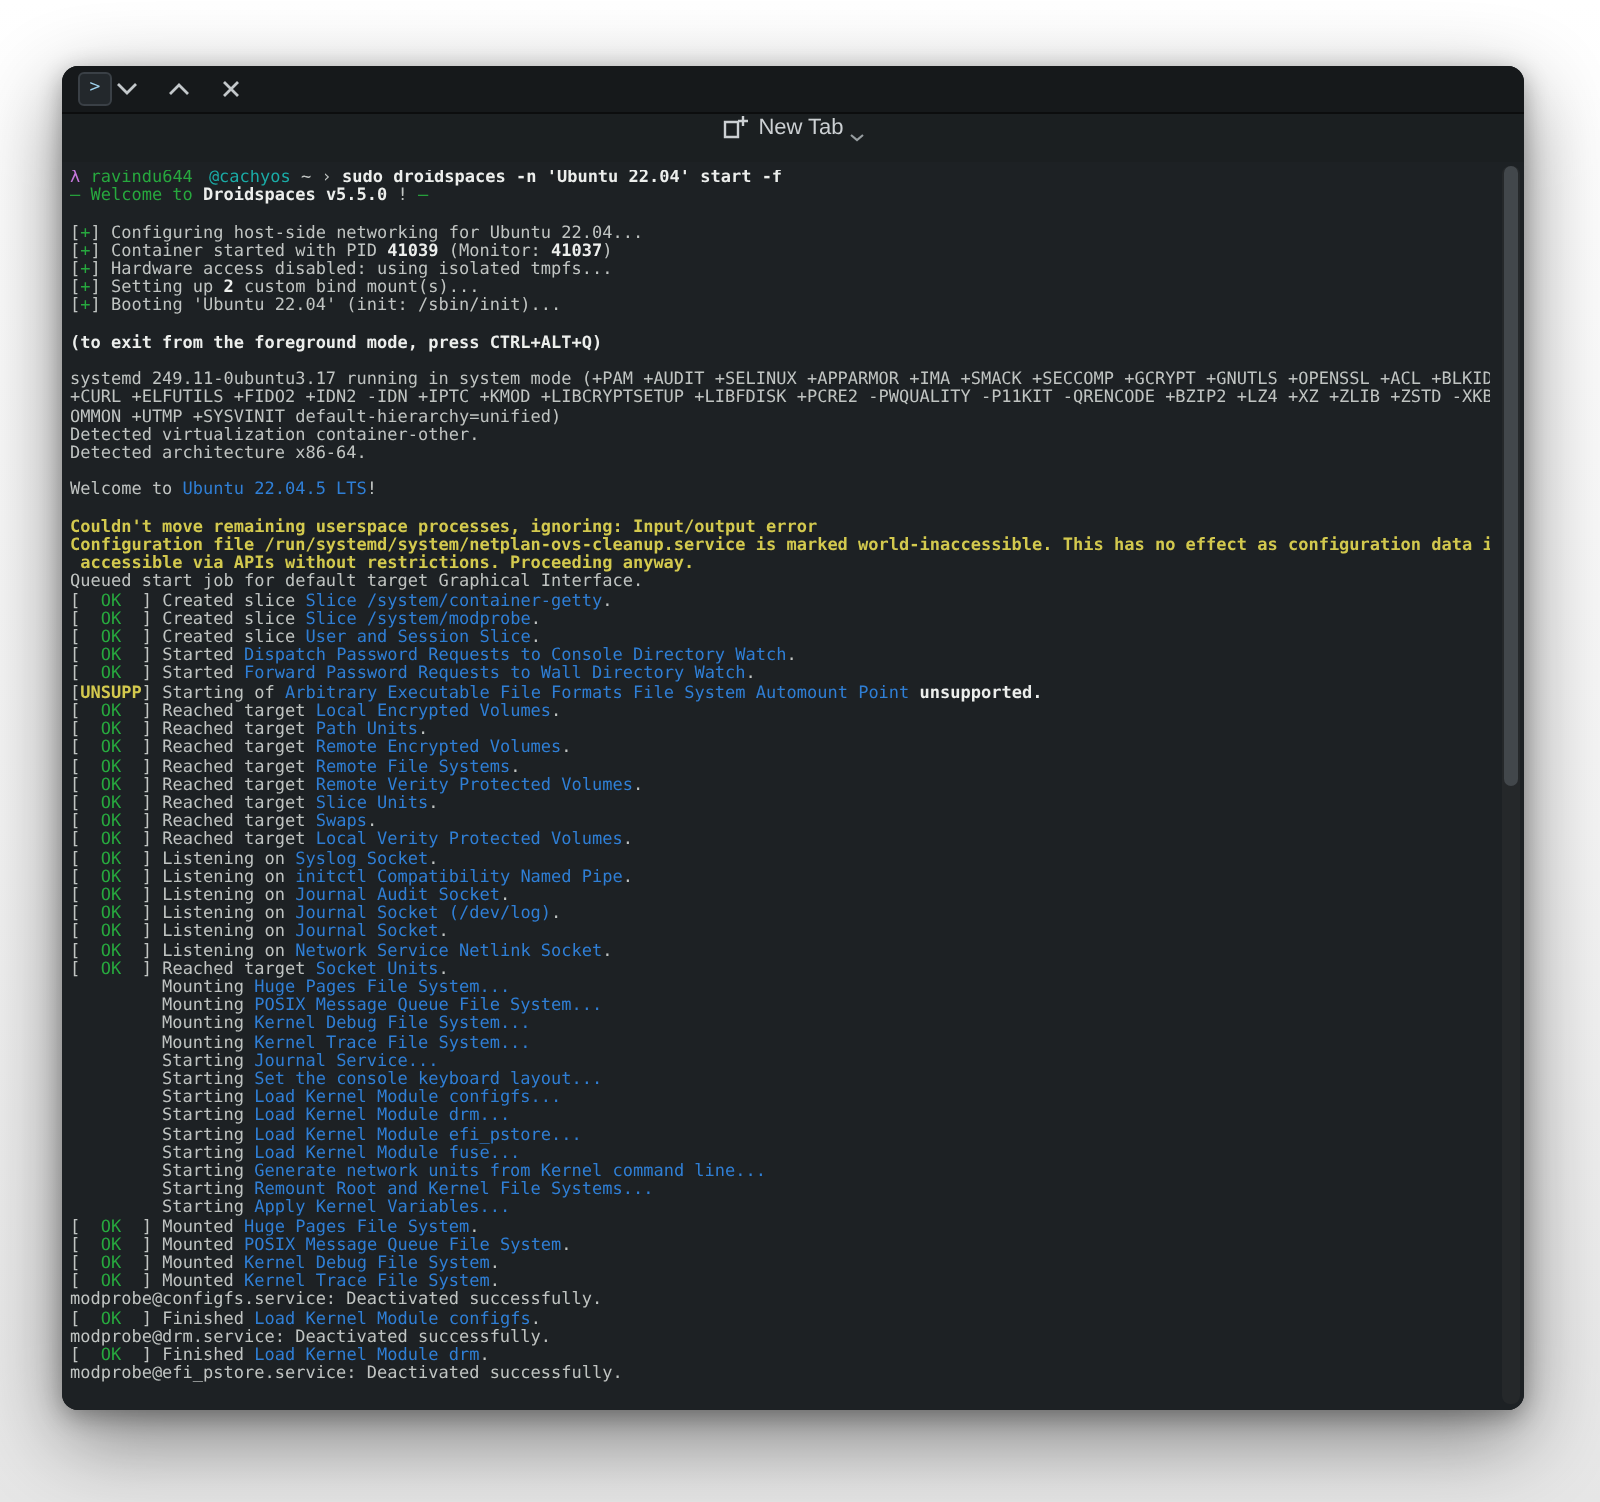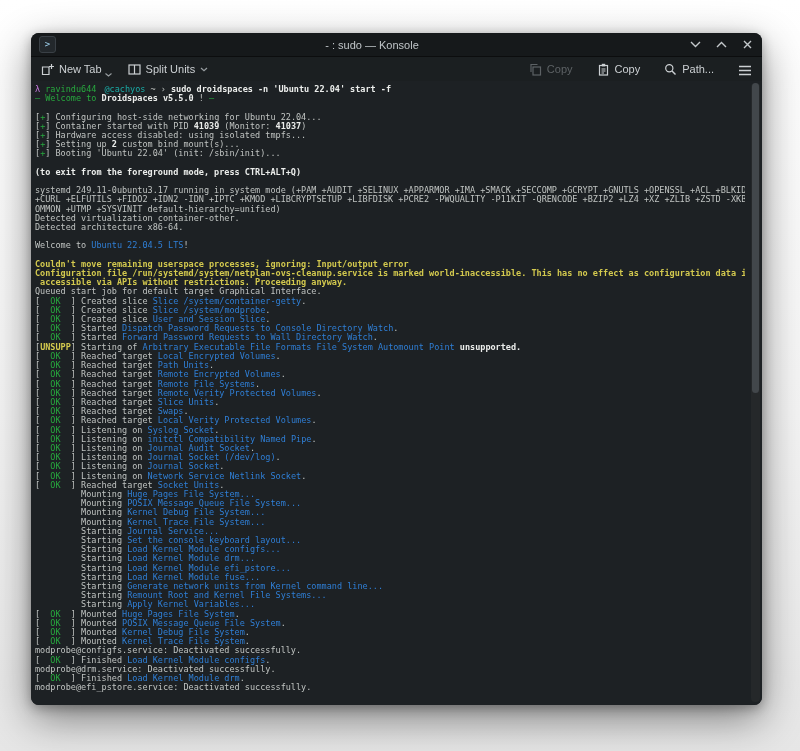--- a/index.html
+++ b/index.html
@@ -24,21 +24,21 @@
     font-size:9px;line-height:14px;text-align:center;flex:0 0 auto;
   }
   .title{
     flex:1;text-align:center;color:#c0c5c8;font-size:11px;
   }
   .win-controls{display:flex;gap:12px;align-items:center;flex:0 0 auto;}
   .wbtn{display:inline-flex;align-items:center;justify-content:center;width:14px;height:14px;cursor:pointer;}
   
   .toolbar{
     height:24px;background:var(--toolbar_bg);display:flex;align-items:center;
-    padding:0 10px;gap:16px;
+    padding:0 10px;gap:16px;flex-direction:column;
   }
   .tbtn{display:inline-flex;align-items:center;gap:5px;color:#ccd0d3;font-size:11px;cursor:pointer;}
   .tbtn.disabled{color:#5d6265;}
   .tb-spacer{flex:1;}
   .caret-sub{display:inline-block;transform:translateY(4px);margin-left:-2px;}
   .right-group{display:flex;align-items:flex-end;gap:24px;}
   
   .terminal{
     position:relative;height:625px;background:var(--terminal_bg);
     padding:4px 0 0 4px;box-sizing:border-box;cursor:text;
@@ -66,21 +66,20 @@
     background:#42474b;border-radius:4px;cursor:grab;
   }
 </style>
 </head>
 <body>
 
 <div class="window">
 
   <div class="titlebar">
     <div class="app-icon">&gt;</div>
-    <div class="title">- : sudo — Konsole</div>
     <div class="win-controls">
       <span class="wbtn">
         <svg width="11" height="7" viewBox="0 0 11 7">
             <path d="M1 1 L5.5 5.5 L10 1" fill="none" stroke="#c3c8cb" stroke-width="1.4"></path>
           </svg>
       </span>
       <span class="wbtn">
         <svg width="11" height="7" viewBox="0 0 11 7">
             <path d="M1 6 L5.5 1.5 L10 6" fill="none" stroke="#c3c8cb" stroke-width="1.4"></path>
           </svg>

